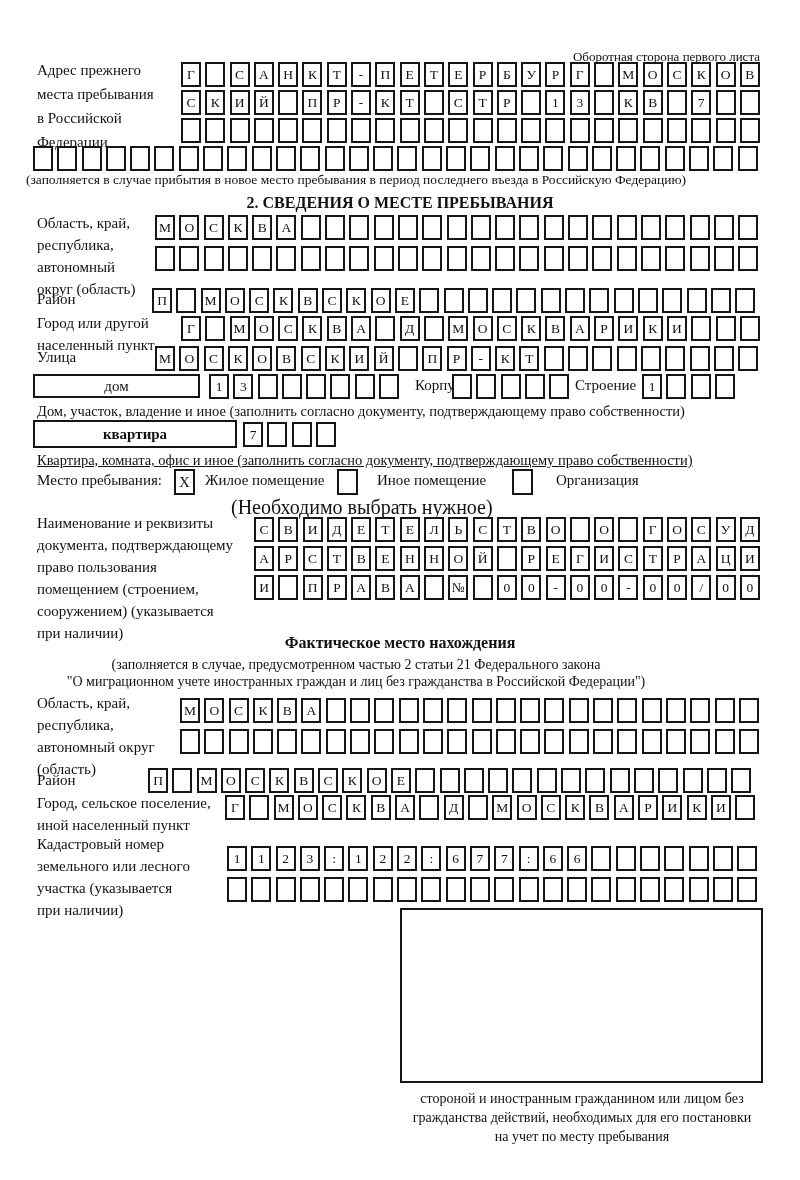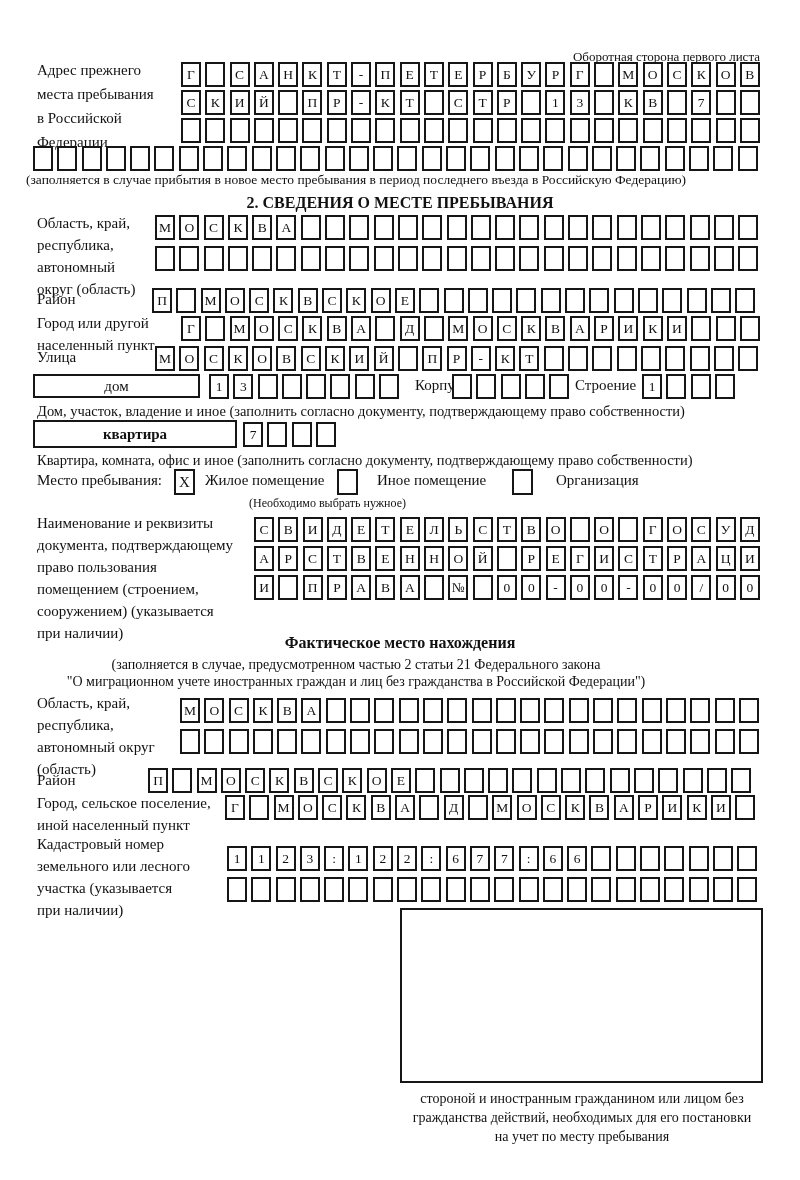--- a/index.html
+++ b/index.html
@@ -328,30 +328,30 @@
     </div>
   <div class="notel" style="left:37px;top:403px;">Дом, участок, владение и иное (заполнить согласно документу, подтверждающему право собственности)</div>
 
   <div class="boxlabel" style="left:33px;top:420px;width:204px;height:28px;font-weight:bold;">квартира</div>
   <div class="grid" style="left:243px;top:422px;">
       <span class="cell">7</span>
       <span class="cell"></span>
       <span class="cell"></span>
       <span class="cell"></span>
     </div>
-  <div class="notel" style="left:37px;top:452px;">Квартира, комната, офис и иное (заполнить согласно документу, подтверждающему право собственности)</div>
+  <div class="notel" style="left:37px;top:452px;text-decoration:underline;">Квартира, комната, офис и иное (заполнить согласно документу, подтверждающему право собственности)</div>
 
   <div class="lbl" style="left:37px;top:472px;">Место пребывания:</div>
   <div class="cbox" style="left:174px;top:469px;">X</div>
   <div class="lbl" style="left:205px;top:472px;">Жилое помещение</div>
   <div class="cbox" style="left:337px;top:469px;"></div>
   <div class="lbl" style="left:377px;top:472px;">Иное помещение</div>
   <div class="cbox" style="left:512px;top:469px;"></div>
   <div class="lbl" style="left:556px;top:472px;">Организация</div>
-  <div class="lbl" style="left:249px;top:496px;font-size:12px;">(Необходимо выбрать нужное)</div>
+  <div class="lbl" style="left:231px;top:496px;font-size:20px;">(Необходимо выбрать нужное)</div>
 
   <div class="lblcol tight" style="left:37px;top:512px;">
     <div>Наименование и реквизиты</div>
     <div>документа, подтверждающему</div>
     <div>право пользования</div>
     <div>помещением (строением,</div>
     <div>сооружением) (указывается</div>
     <div>при наличии)</div>
   </div>
   <div class="grid" style="left:254px;top:517px;">

